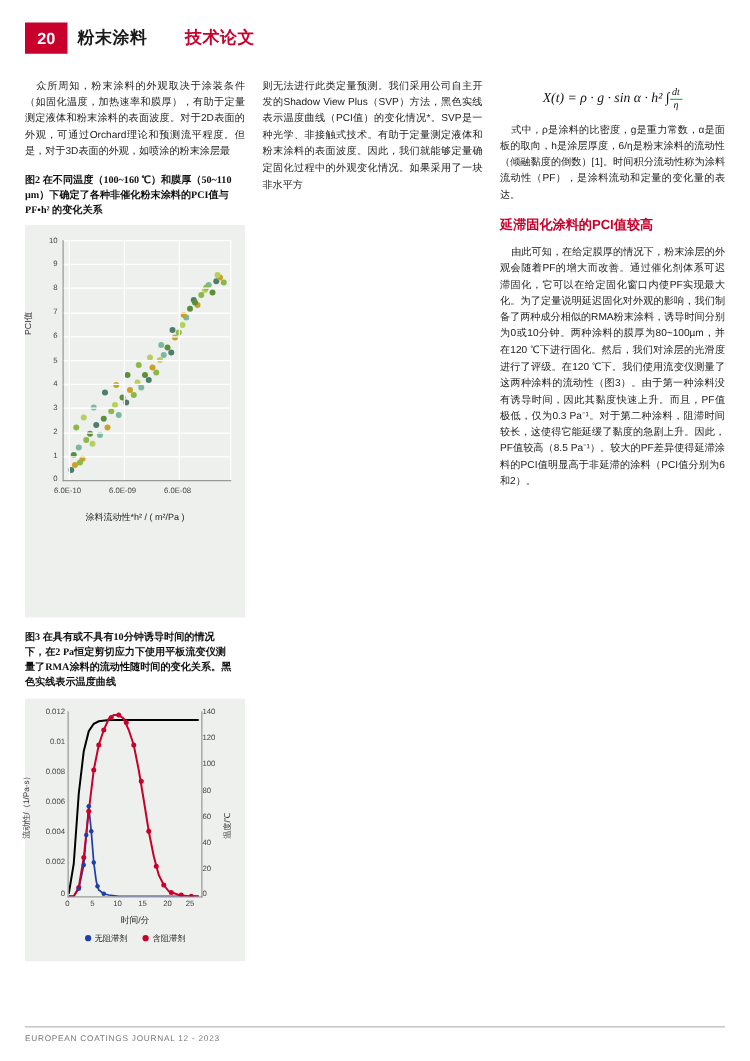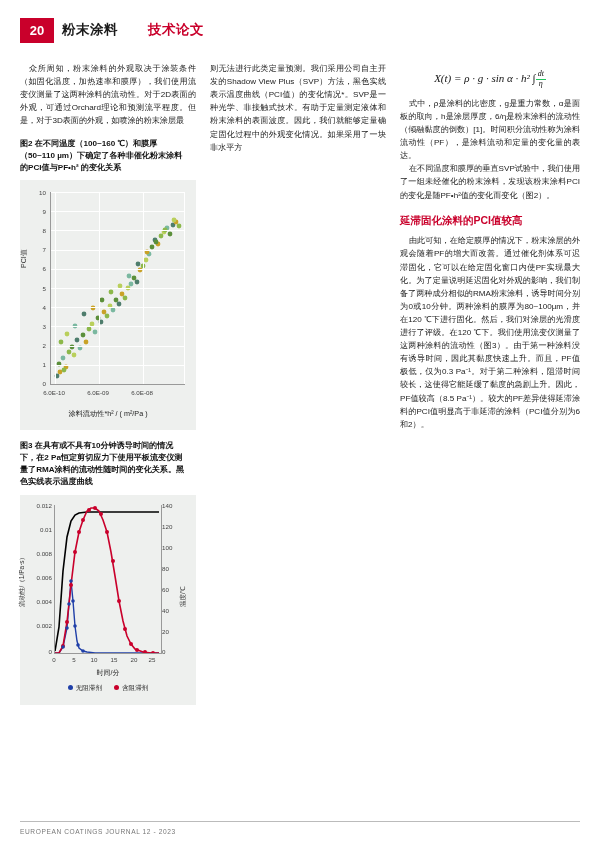--- a/index.html
+++ b/index.html
@@ -34,37 +34,37 @@
   .col{position:absolute;top:62px;font-size:8.1px;line-height:1.62;text-align:justify;color:#222;}
   .col-1{left:20px;width:176px;}
   .col-2{left:210px;width:176px;}
   .col-3{left:400px;width:180px;}
 
   p.para{margin:0 0 0 0;text-indent:1.1em;}
   p.para.noind{text-indent:0;}
 
   .fig-caption{
     font-size:8.1px;font-weight:bold;line-height:1.5;color:#111;
-    margin:10px 10px 6px 0;text-align:left;
+    margin:10px 10px 6px 0;text-align:left;font-family:Liberation Serif, serif;
   }
   .sub-head{
     font-size:10.5px;font-weight:bold;color:#c9002b;line-height:1.3;
     margin:12px 0 7px 0;
   }
   .formula{
     text-align:center;font-family:"Liberation Serif", serif;font-style:italic;
     font-size:11px;margin:8px 0 8px 0;color:#111;
   }
   .formula .frac{display:inline-block;vertical-align:middle;text-align:center;font-size:8px;line-height:1.1;}
   .formula .frac .num{border-bottom:1px solid #22c55e;padding:0 2px;display:block;}
   .formula .frac .den{padding:0 2px;display:block;}
 
   
   .fig2-box{
-    position:relative;width:176px;height:250px;background:#eef0ee;
+    position:relative;width:176px;height:314px;background:#eef0ee;
     margin-top:2px;
   }
   .fig2-plot{position:absolute;left:30px;top:12px;width:134px;height:192px;background:#eef0ee;border-left:1px solid #999;border-bottom:1px solid #999;}
   .ylab-f2{
     position:absolute;left:-2px;top:88px;transform:rotate(-90deg);transform-origin:left top;
     font-size:7px;color:#333;white-space:nowrap;
   }
   .xlab-f2{
     position:absolute;left:0;top:228px;width:176px;text-align:center;font-size:7.2px;color:#222;
   }
@@ -95,21 +95,21 @@
 
 <div class="page">
 
   <div class="header">
     <div class="pagenum-box">20</div>
     <div class="header-cat">粉末涂料</div>
     <div class="header-sub">技术论文</div>
   </div>
 
   <div class="col col-1">
-    <p class="para">众所周知，粉末涂料的外观取决于涂装条件（如固化温度，加热速率和膜厚），我们使用流变仪测量了这两种涂料的流动性。对于2D表面的外观，可通过Orchard理论和预测流平程度。但是，对于3D表面的外观，如喷涂的粉末涂层最</p>
+    <p class="para">众所周知，粉末涂料的外观取决于涂装条件（如固化温度，加热速率和膜厚），有助于定量测定液体和粉末涂料的表面波度。对于2D表面的外观，可通过Orchard理论和预测流平程度。但是，对于3D表面的外观，如喷涂的粉末涂层最</p>
 
     <div class="fig-caption">图2 在不同温度（100~160 ℃）和膜厚（50~110 µm）下确定了各种非催化粉末涂料的PCI值与PF•h² 的变化关系</div>
 
     <div class="fig2-box">
       <div class="fig2-plot">
 
         <div class="gline" style="top:0px"></div>
         <div class="gline" style="top:19.2px"></div>
         <div class="gline" style="top:38.4px"></div>
         <div class="gline" style="top:57.6px"></div>
@@ -296,21 +296,20 @@
     <p class="para noind">则无法进行此类定量预测。我们采用公司自主开发的Shadow View Plus（SVP）方法，黑色实线表示温度曲线（PCI值）的变化情况*。SVP是一种光学、非接触式技术。有助于定量测定液体和粉末涂料的表面波度。因此，我们就能够定量确定固化过程中的外观变化情况。如果采用了一块非水平方</p>
   </div>
 
   <div class="col col-3">
 
     <div class="formula">
       <span>X(t)&nbsp;=&nbsp;</span><span>ρ · g · sin α · h²&nbsp;∫</span><span class="frac"><span class="num">dt</span><span class="den">η</span></span>
     </div>
 
     <p class="para">式中，ρ是涂料的比密度，g是重力常数，α是面板的取向，h是涂层厚度，6/η是粉末涂料的流动性（倾融黏度的倒数）[1]。时间积分流动性称为涂料流动性（PF），是涂料流动和定量的变化量的表达。</p>
-    <p class="para">在不同温度和膜厚的垂直SVP试验中，我们使用了一组未经催化的粉末涂料，发现该粉末涂料PCI的变化是随PF•h²值的变化而变化（图2）。</p>
 
     <div class="sub-head">延滞固化涂料的PCI值较高</div>
 
     <p class="para">由此可知，在给定膜厚的情况下，粉末涂层的外观会随着PF的增大而改善。通过催化剂体系可迟滞固化，它可以在给定固化窗口内使PF实现最大化。为了定量说明延迟固化对外观的影响，我们制备了两种成分相似的RMA粉末涂料，诱导时间分别为0或10分钟。两种涂料的膜厚为80~100µm，并在120 ℃下进行固化。然后，我们对涂层的光滑度进行了评级。在120 ℃下。我们使用流变仪测量了这两种涂料的流动性（图3）。由于第一种涂料没有诱导时间，因此其黏度快速上升。而且，PF值极低，仅为0.3 Pa⁻¹。对于第二种涂料，阻滞时间较长，这使得它能延缓了黏度的急剧上升。因此，PF值较高（8.5 Pa⁻¹）。较大的PF差异使得延滞涂料的PCI值明显高于非延滞的涂料（PCI值分别为6和2）。</p>
   </div>
 
   <div class="footer">EUROPEAN COATINGS JOURNAL 12 - 2023</div>
 
 </div>
 

